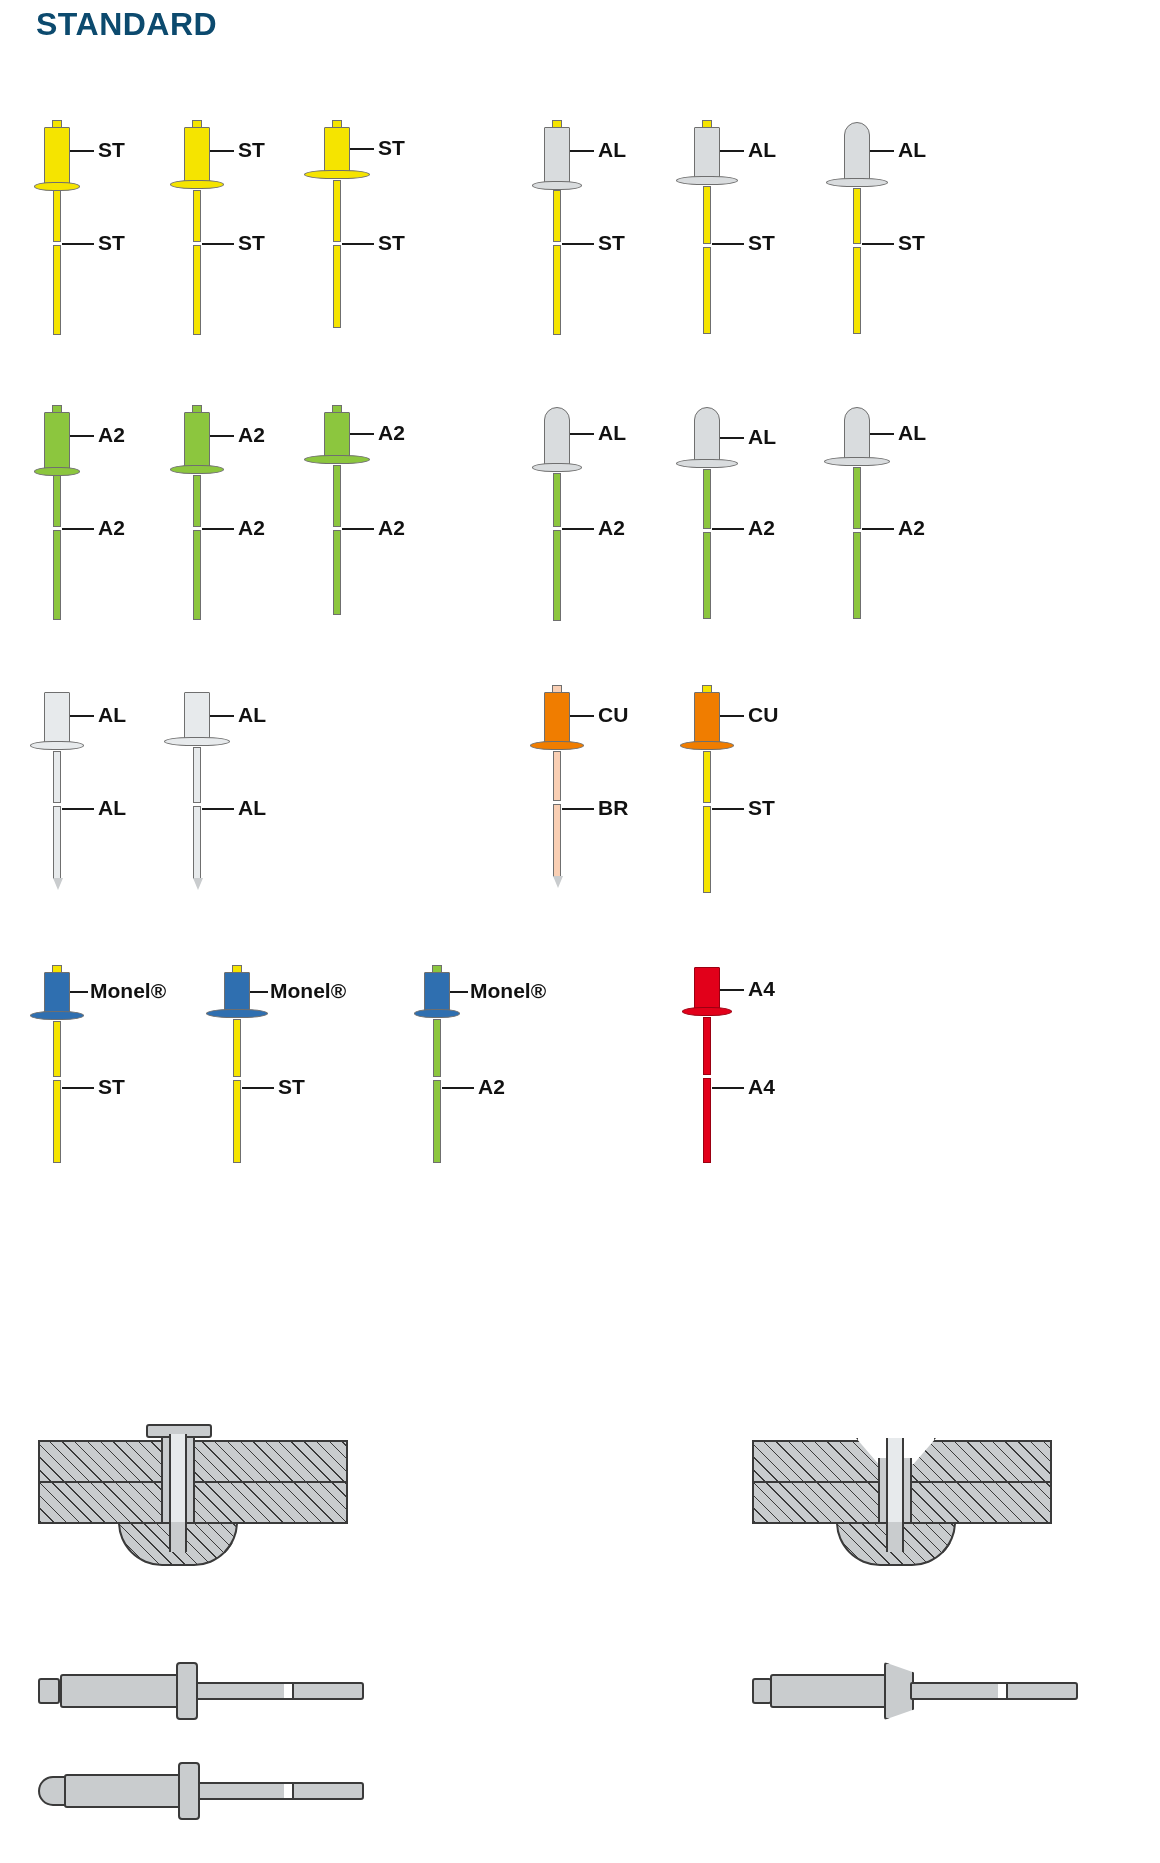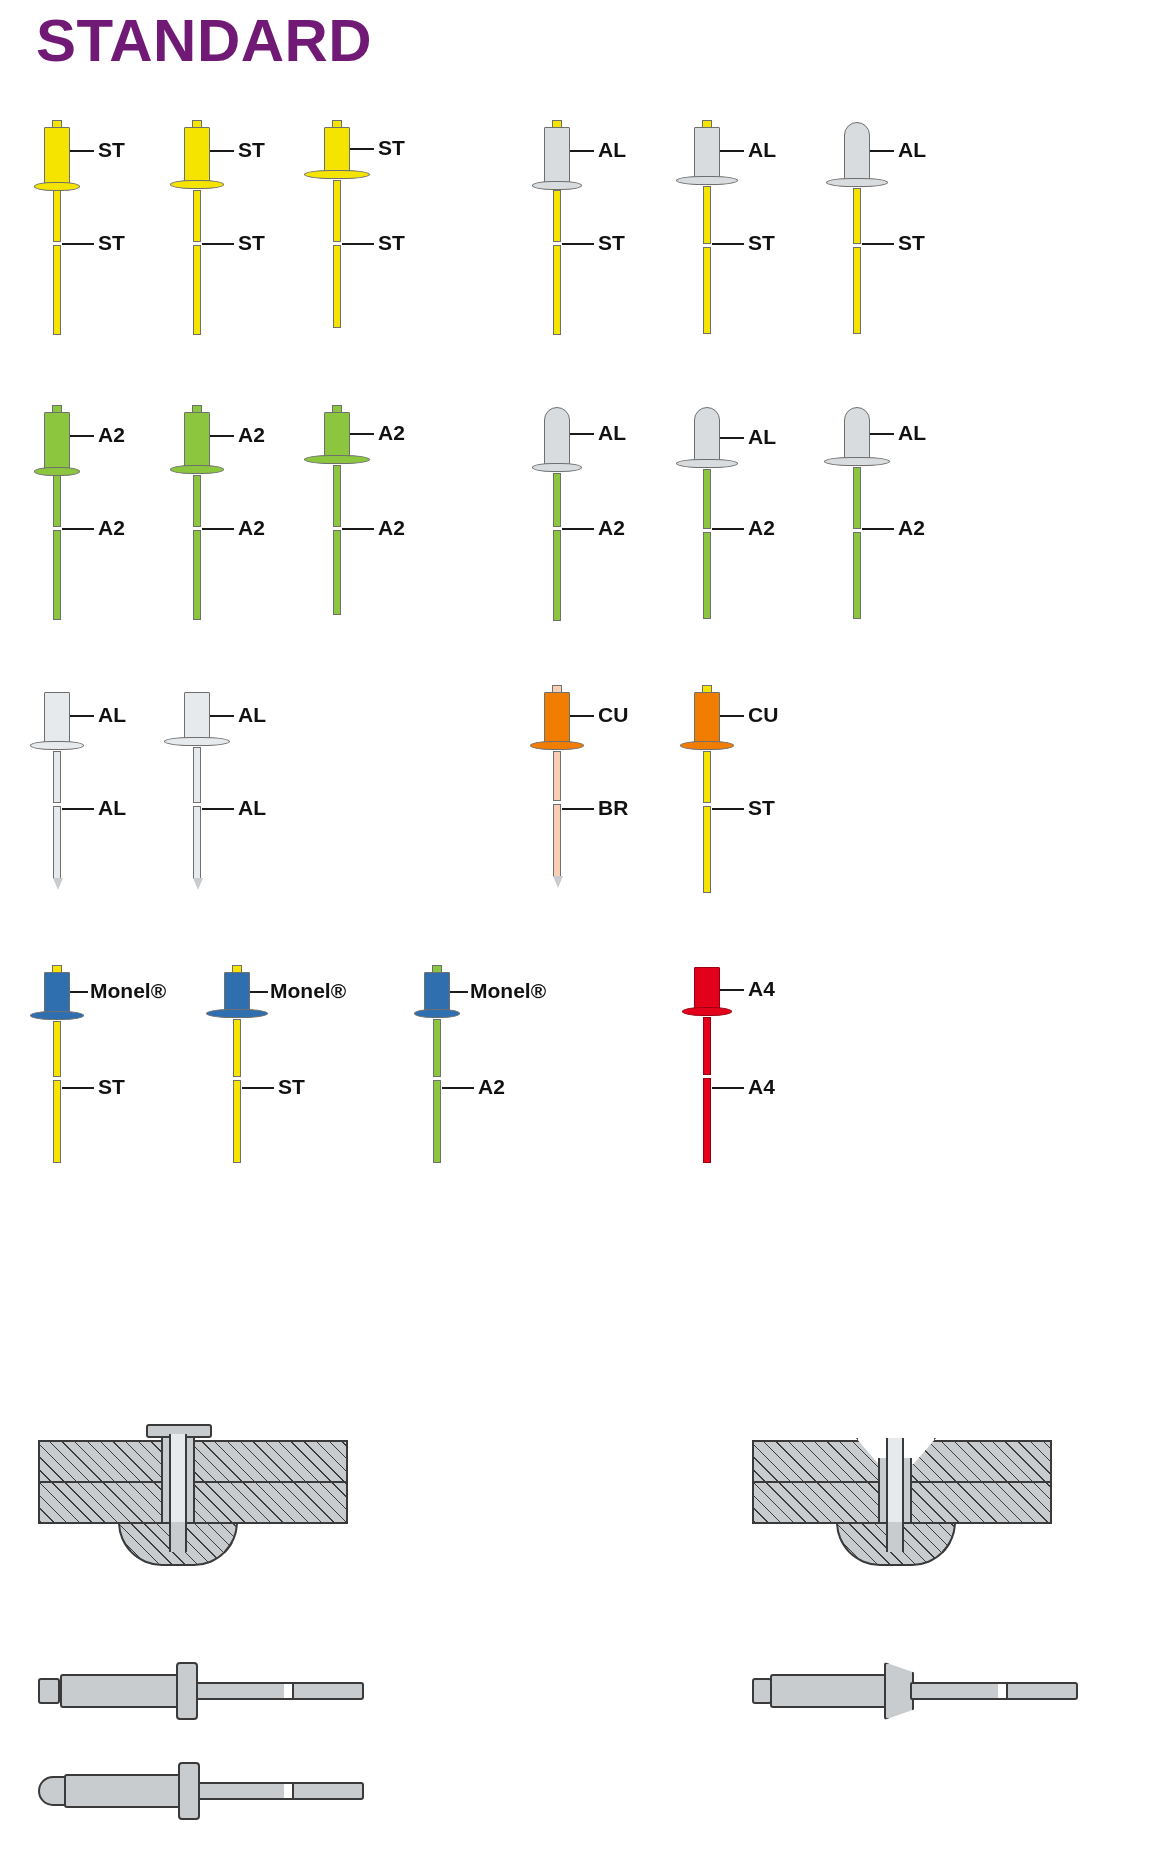--- a/index.html
+++ b/index.html
@@ -11,24 +11,24 @@
     font-family: "Liberation Sans", sans-serif;
     position: relative;
     overflow: hidden;
   }
 
   
   #page-title {
     position: absolute;
     left: 36px;
     top: 6px;
-    font-size: 60px;
+    font-size: 32px;
     font-weight: bold;
     letter-spacing: 0.5px;
-    color: #701a75;
+    color: #0c4a6e;
   }
 
   
   #rivet-grid {
     position: absolute;
     left: 0;
     top: 120px;
     width: 1160px;
   }
   .rivet-cell {

